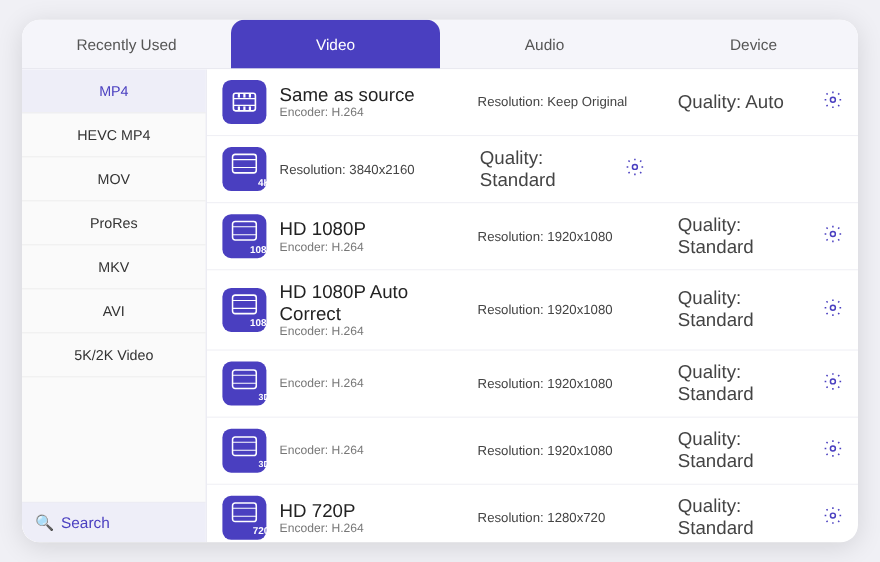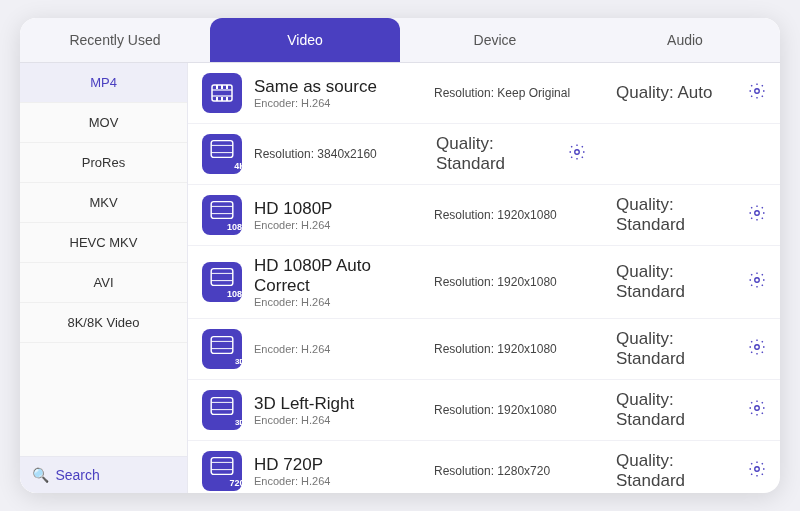--- a/index.html
+++ b/index.html
@@ -173,33 +173,33 @@
     }
   </style>
 </head>
 <body>
 
 <div class="container">
   <div class="tabs">
 
   <div class="tab">Recently Used</div>
       <div class="tab active">Video</div>
+      <div class="tab">Audio</div>
       <div class="tab">Device</div>
-      <div class="tab">Audio</div>
     </div>
   <div class="body">
     <div class="sidebar">
 
     <div class="sidebar-item active">MP4</div>
+        <div class="sidebar-item">HEVC MP4</div>
         <div class="sidebar-item">MOV</div>
         <div class="sidebar-item">ProRes</div>
         <div class="sidebar-item">MKV</div>
-        <div class="sidebar-item">HEVC MKV</div>
         <div class="sidebar-item">AVI</div>
-        <div class="sidebar-item">8K/8K Video</div>
+        <div class="sidebar-item">5K/2K Video</div>
         <div class="sidebar-search">
           <span class="search-icon">🔍</span>
           <span>Search</span>
         </div>
       </div>
     <div class="content">
 
     <div class="format-row">
           <div class="format-icon">
             <svg viewBox="0 0 24 24" fill="none" xmlns="http://www.w3.org/2000/svg">
@@ -313,21 +313,20 @@
             <div class="icon-inner">
               <svg viewBox="0 0 20 16" width="20" height="16" fill="none">
       <rect x="1" y="1" width="18" height="14" rx="2" stroke="white" stroke-width="1.2"></rect>
       <line x1="1" y1="5" x2="19" y2="5" stroke="white" stroke-width="0.8"></line>
       <line x1="1" y1="11" x2="19" y2="11" stroke="white" stroke-width="0.8"></line>
     </svg>
               <span class="icon-label" style="font-size:8px;">3D</span>
             </div>
           </div>
           <div class="format-info">
-            <div class="format-name">3D Left-Right</div>
             <div class="format-encoder">Encoder: H.264</div>
           </div>
           <div class="format-resolution">Resolution: 1920x1080</div>
           <div class="format-quality">Quality: Standard</div>
           <div class="gear-btn"><svg width="18" height="18" viewBox="0 0 24 24" fill="none" stroke="#4a3fc0" stroke-width="1.8">
               <circle cx="12" cy="12" r="3"></circle>
               <path d="M12 2v2M12 20v2M4.22 4.22l1.42 1.42M18.36 18.36l1.42 1.42M2 12h2M20 12h2M4.22 19.78l1.42-1.42M18.36 5.64l1.42-1.42"></path>
             </svg></div>
         </div>
         <div class="format-row">

